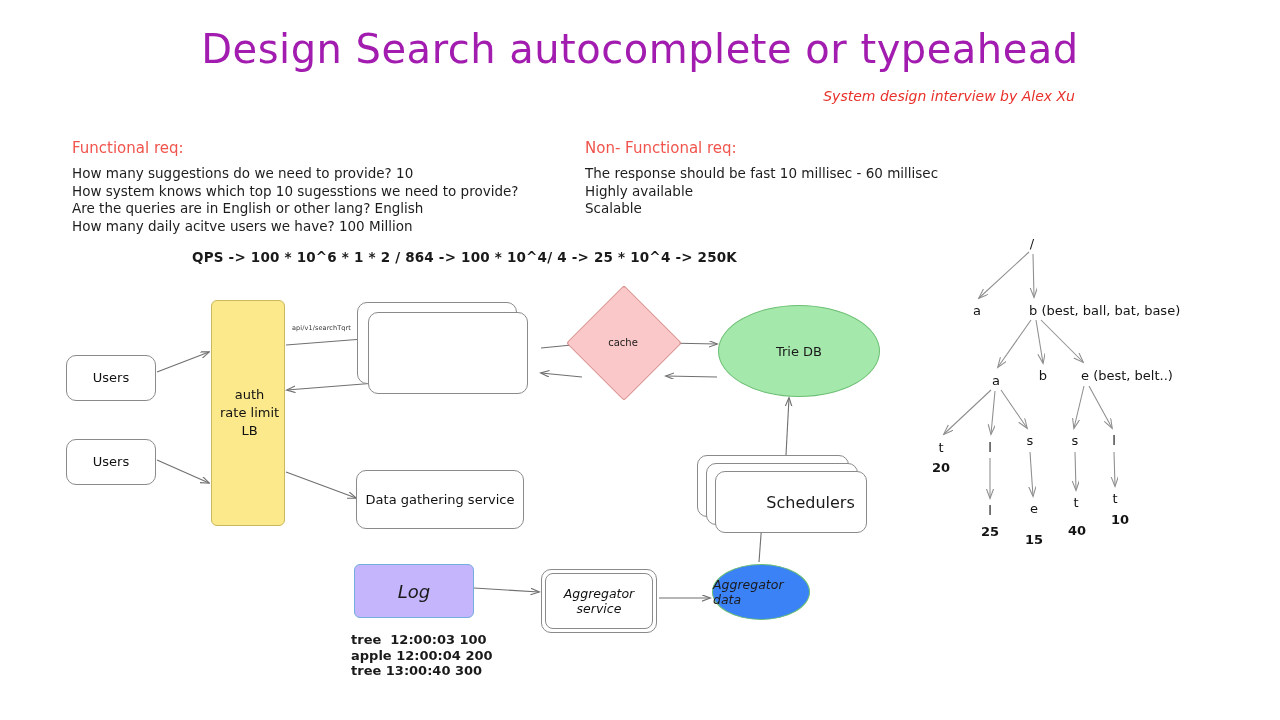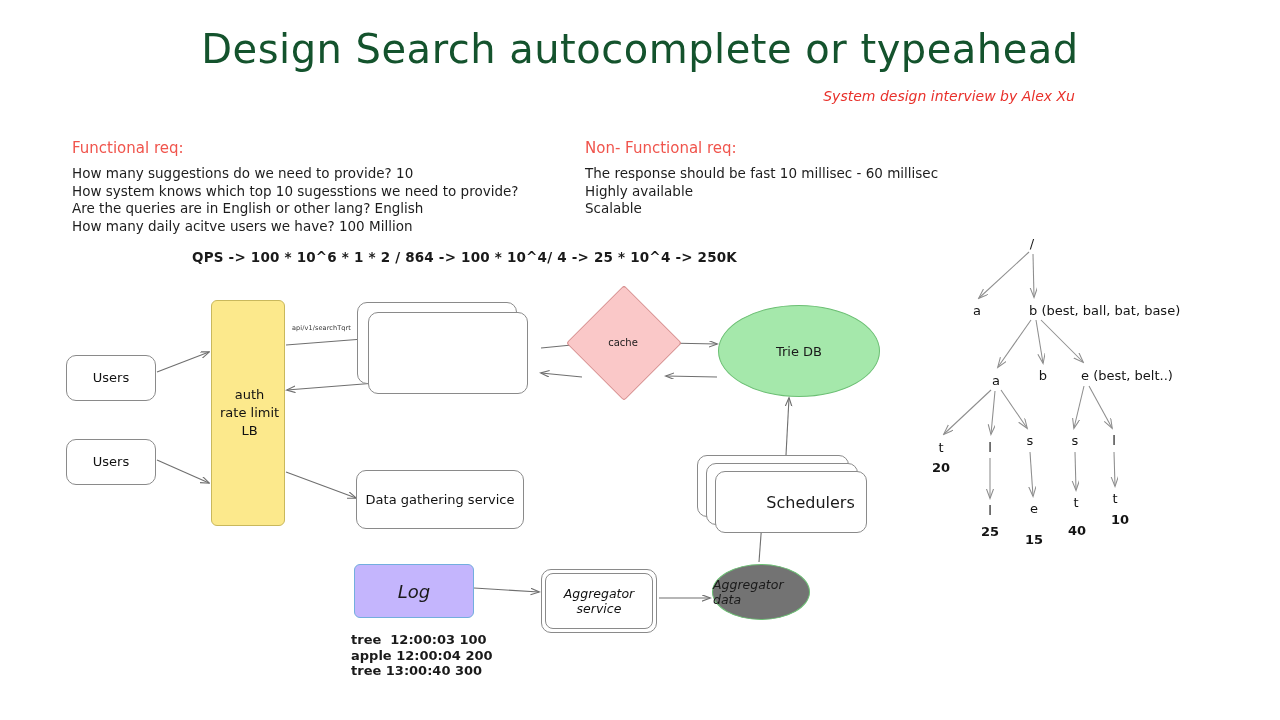--- a/index.html
+++ b/index.html
@@ -24,21 +24,21 @@
   .abs { position: absolute; }
 
   
   #page-title {
     left: 0; right: 0; top: 26px;
     text-align: center;
     font-size: 40px;
     font-family: "DejaVu Sans", sans-serif;
     font-weight: 400;
     letter-spacing: 0.5px;
-    color: #14532d;
+    color: #a21caf;
   }
   #byline {
     left: 0; right: 205px; top: 88px;
     text-align: right;
     font-size: 14px;
     color: #e8302a;
     font-style: italic;
   }
   .req-head {
     font-size: 15px;
@@ -159,21 +159,21 @@
   #agg-svc-inner {
     position: absolute; left: 3px; top: 3px; right: 3px; bottom: 3px;
     border: 1.2px solid #8a8a8a; border-radius: 8px;
     display: flex; align-items: center; justify-content: center;
     font-size: 12.5px; line-height: 15px; font-style: italic;
     background: #fff;
   }
 
   #agg-data {
     left: 712px; top: 564px; width: 96px; height: 54px;
-    background: #737373;
+    background: #3b82f6;
     border: 1.2px solid #6cbf74;
     border-radius: 50%;
     display: flex; align-items: center; justify-content: center;
     font-size: 12.5px; line-height: 15px; font-style: italic;
   }
 
   #log-samples {
     left: 351px; top: 632px;
     font-size: 13px;
     line-height: 15.5px;

